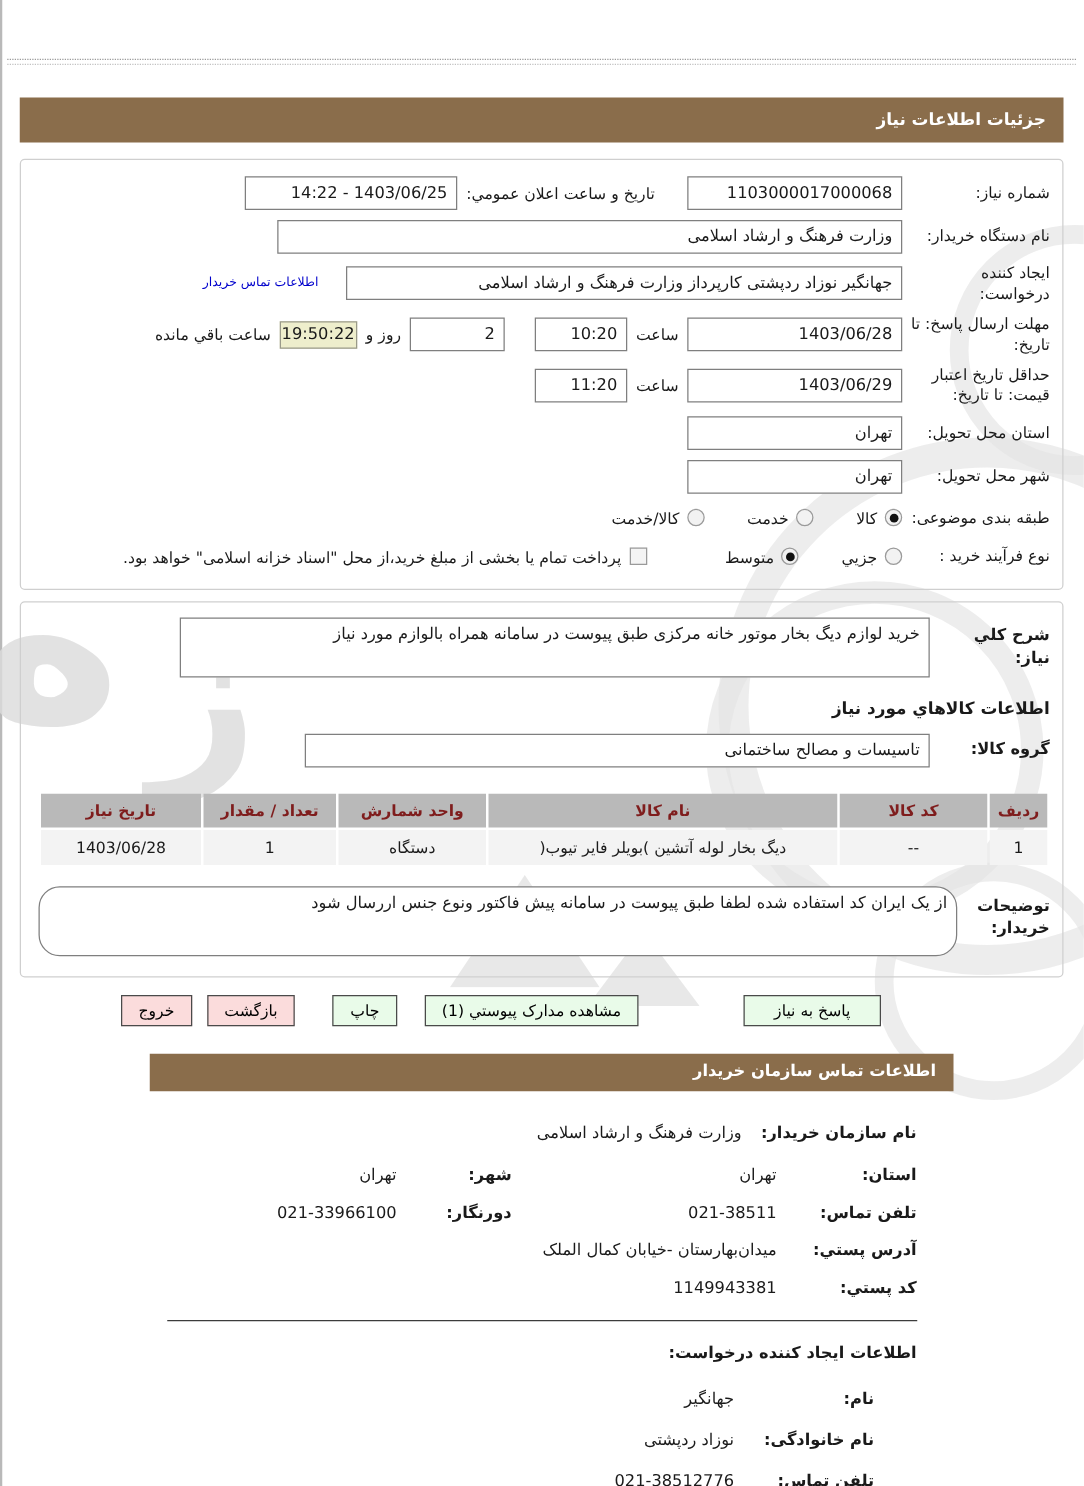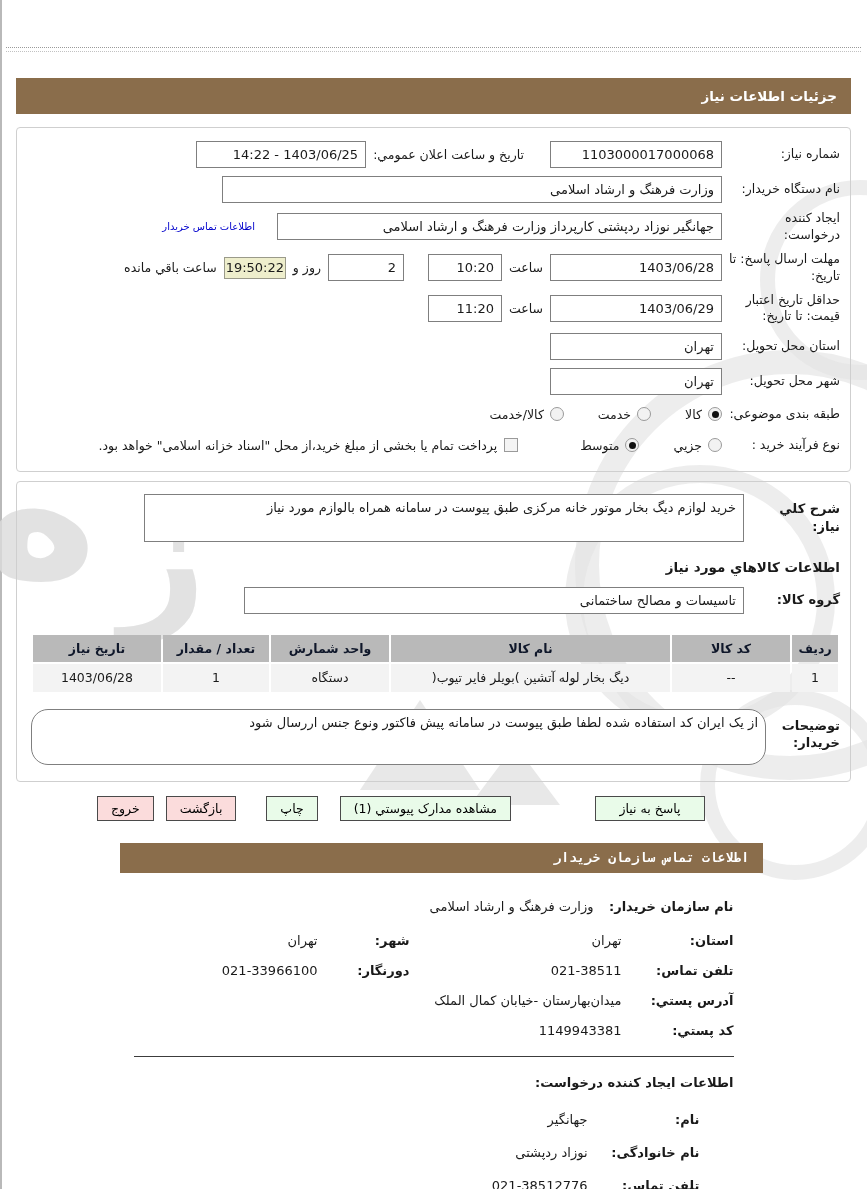--- a/index.html
+++ b/index.html
@@ -20,21 +20,21 @@
   .wm-letter { color:#dcdcdc; font-weight:bold; opacity:.8; }
 
   .content { position:relative; z-index:1; padding:0 16px; }
   .spacer-top { height:78px; }
 
   .section-bar {
     height:36px; background:#8a6d4b; color:#fff;
     display:flex; align-items:center; padding:0 14px;
     font-size:13.5px; font-weight:bold;
   }
-  .bar2 { margin:22px 88px 0 104px; height:30px; font-size:13px;font-family:Liberation Mono, monospace; }
+  .bar2 { margin:22px 88px 0 104px; height:30px; font-size:13px; }
 
   .panel {
     border:1px solid #cfcfcf; border-radius:4px; background:transparent;
     margin-top:13px; padding:12px 10px 14px 14px;
     display:flex; flex-direction:column; gap:7px;
   }
   .frow { display:flex; align-items:center; min-height:28px; }
   .flabel { flex:0 0 118px; font-size:12.5px; line-height:1.35; padding-left:6px; }
   .flabel.b, .blabel { font-weight:bold; }
   .box {
@@ -51,21 +51,21 @@
   .radio { width:14px; height:14px; border-radius:50%; border:1px solid #9a9a9a; background:#f2f2f2;
            display:inline-flex; align-items:center; justify-content:center; margin-left:6px; flex:0 0 auto; }
   .radio .dot { width:7px; height:7px; border-radius:50%; background:transparent; }
   .radio.sel .dot { background:#111; }
   .check { width:14px; height:14px; border:1px solid #9a9a9a; background:#f4f4f4; margin-left:7px; flex:0 0 auto; }
   .opt { display:inline-flex; align-items:center; margin-left:34px; font-size:12.5px; }
 
   .goods-heading { font-weight:bold; font-size:13.5px; margin:10px 0 4px; }
 
   table.goods { border-collapse:separate; border-spacing:2px; width:100%; margin-top:12px; }
-  table.goods th { background:#b9b9b9; color:#0f172a; font-size:12.5px; font-weight:bold; height:27px; padding:2px 6px; }
+  table.goods th { background:#b9b9b9; color:#7f1d1d; font-size:12.5px; font-weight:bold; height:27px; padding:2px 6px; }
   table.goods td { background:#f3f3f3; font-size:12.5px; text-align:center; padding:5px 6px; line-height:1.4; }
   .col-row { width:46px; } .col-code { width:118px; } .col-unit { width:118px; } .col-qty { width:106px; } .col-date { width:128px; }
 
   .btnrow { display:flex; align-items:center; margin-top:14px; padding-right:146px; position:relative; z-index:1; }
   .btn { height:25px; border:1px solid #4a4a4a; font-size:12.5px; font-family:"DejaVu Sans", sans-serif;
          display:inline-flex; align-items:center; justify-content:center; padding:0 13px; cursor:pointer; white-space:nowrap; }
   .btn.green { background:#e9fbe9; }
   .btn.pink  { background:#fbdcdc; }
 
   .contact { width:600px; margin:26px auto 0; font-size:13px; }

